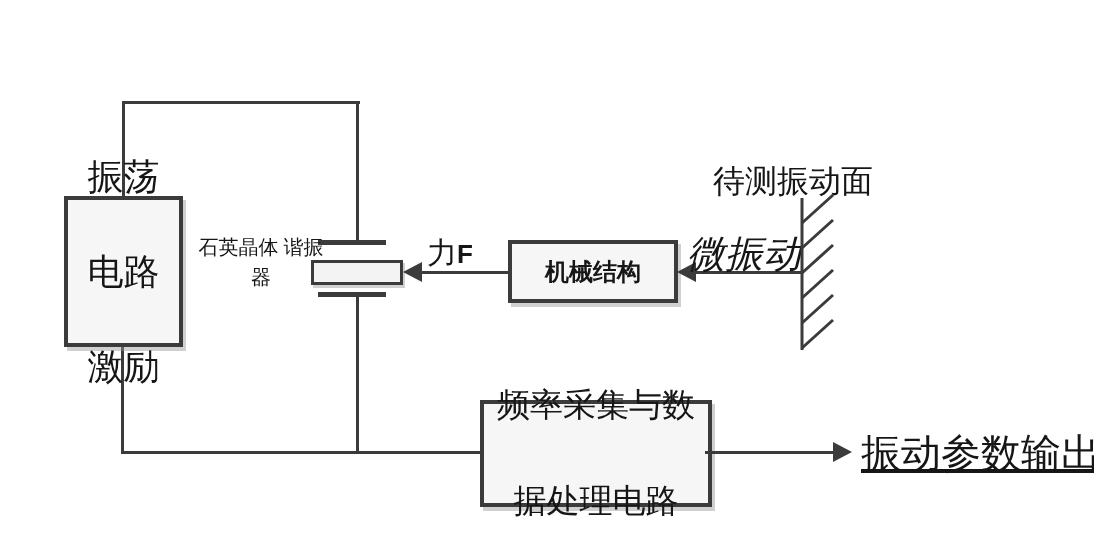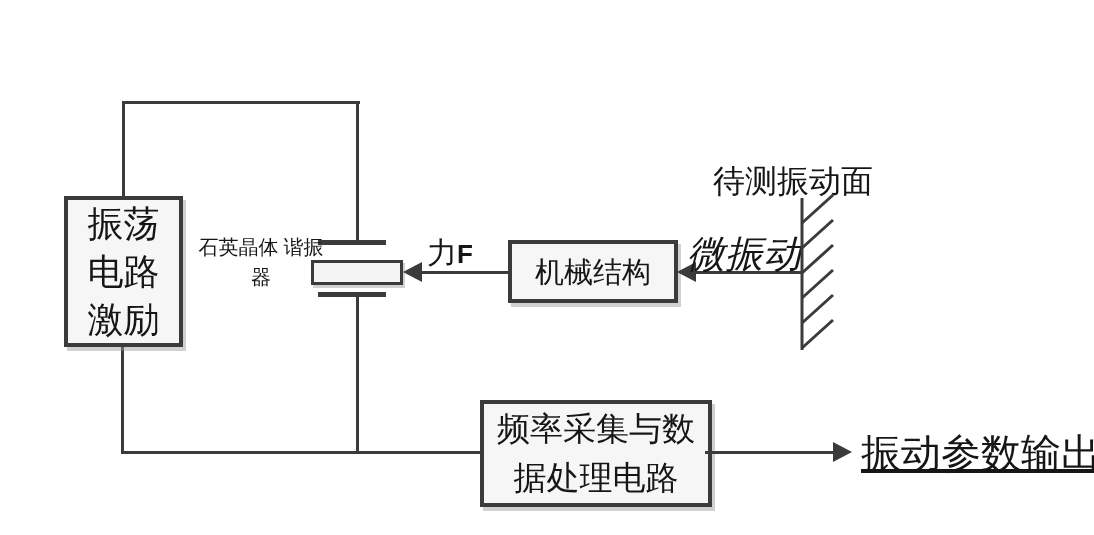--- a/index.html
+++ b/index.html
@@ -6,24 +6,25 @@
   #stage{
     position:relative;width:1094px;height:535px;background:#ffffff;overflow:hidden;
     font-family:"Liberation Serif","DejaVu Serif",serif;color:#161616;
   }
   .wire{position:absolute;background:#3b3b3b;}
   .box{
     position:absolute;box-sizing:border-box;border:4px solid #3b3b3b;background:#f6f6f6;
     box-shadow:3px 4px 0 rgba(150,150,150,0.45);
     display:flex;flex-direction:column;align-items:center;justify-content:center;
     text-align:center;
+    gap:47px;
   }
   .box span{display:block;}
   .osc-box{left:64px;top:196px;width:119px;height:151px;font-size:36px;line-height:48px;}
-  .mech-box{left:508px;top:240px;width:170px;height:63px;font-size:29px;line-height:36px;}
+  .mech-box{left:508px;top:240px;width:170px;height:63px;font-size:24px;line-height:36px;font-weight:bold;}
   .proc-box{left:480px;top:400px;width:232px;height:107px;font-size:33px;line-height:49px;}
   .plate{position:absolute;background:#3b3b3b;width:68px;height:5px;}
   .crystal-body{
     position:absolute;box-sizing:border-box;left:311px;top:260px;width:92px;height:25px;
     border:3px solid #3b3b3b;background:#f3f3f3;box-shadow:2px 3px 0 rgba(150,150,150,0.45);
   }
   .ah{position:absolute;width:0;height:0;}
   .ah-left{border-top:10px solid transparent;border-bottom:10px solid transparent;border-right:19px solid #3b3b3b;}
   .ah-right{border-top:10px solid transparent;border-bottom:10px solid transparent;border-left:19px solid #3b3b3b;}
   .lbl{position:absolute;white-space:nowrap;color:#161616;}

